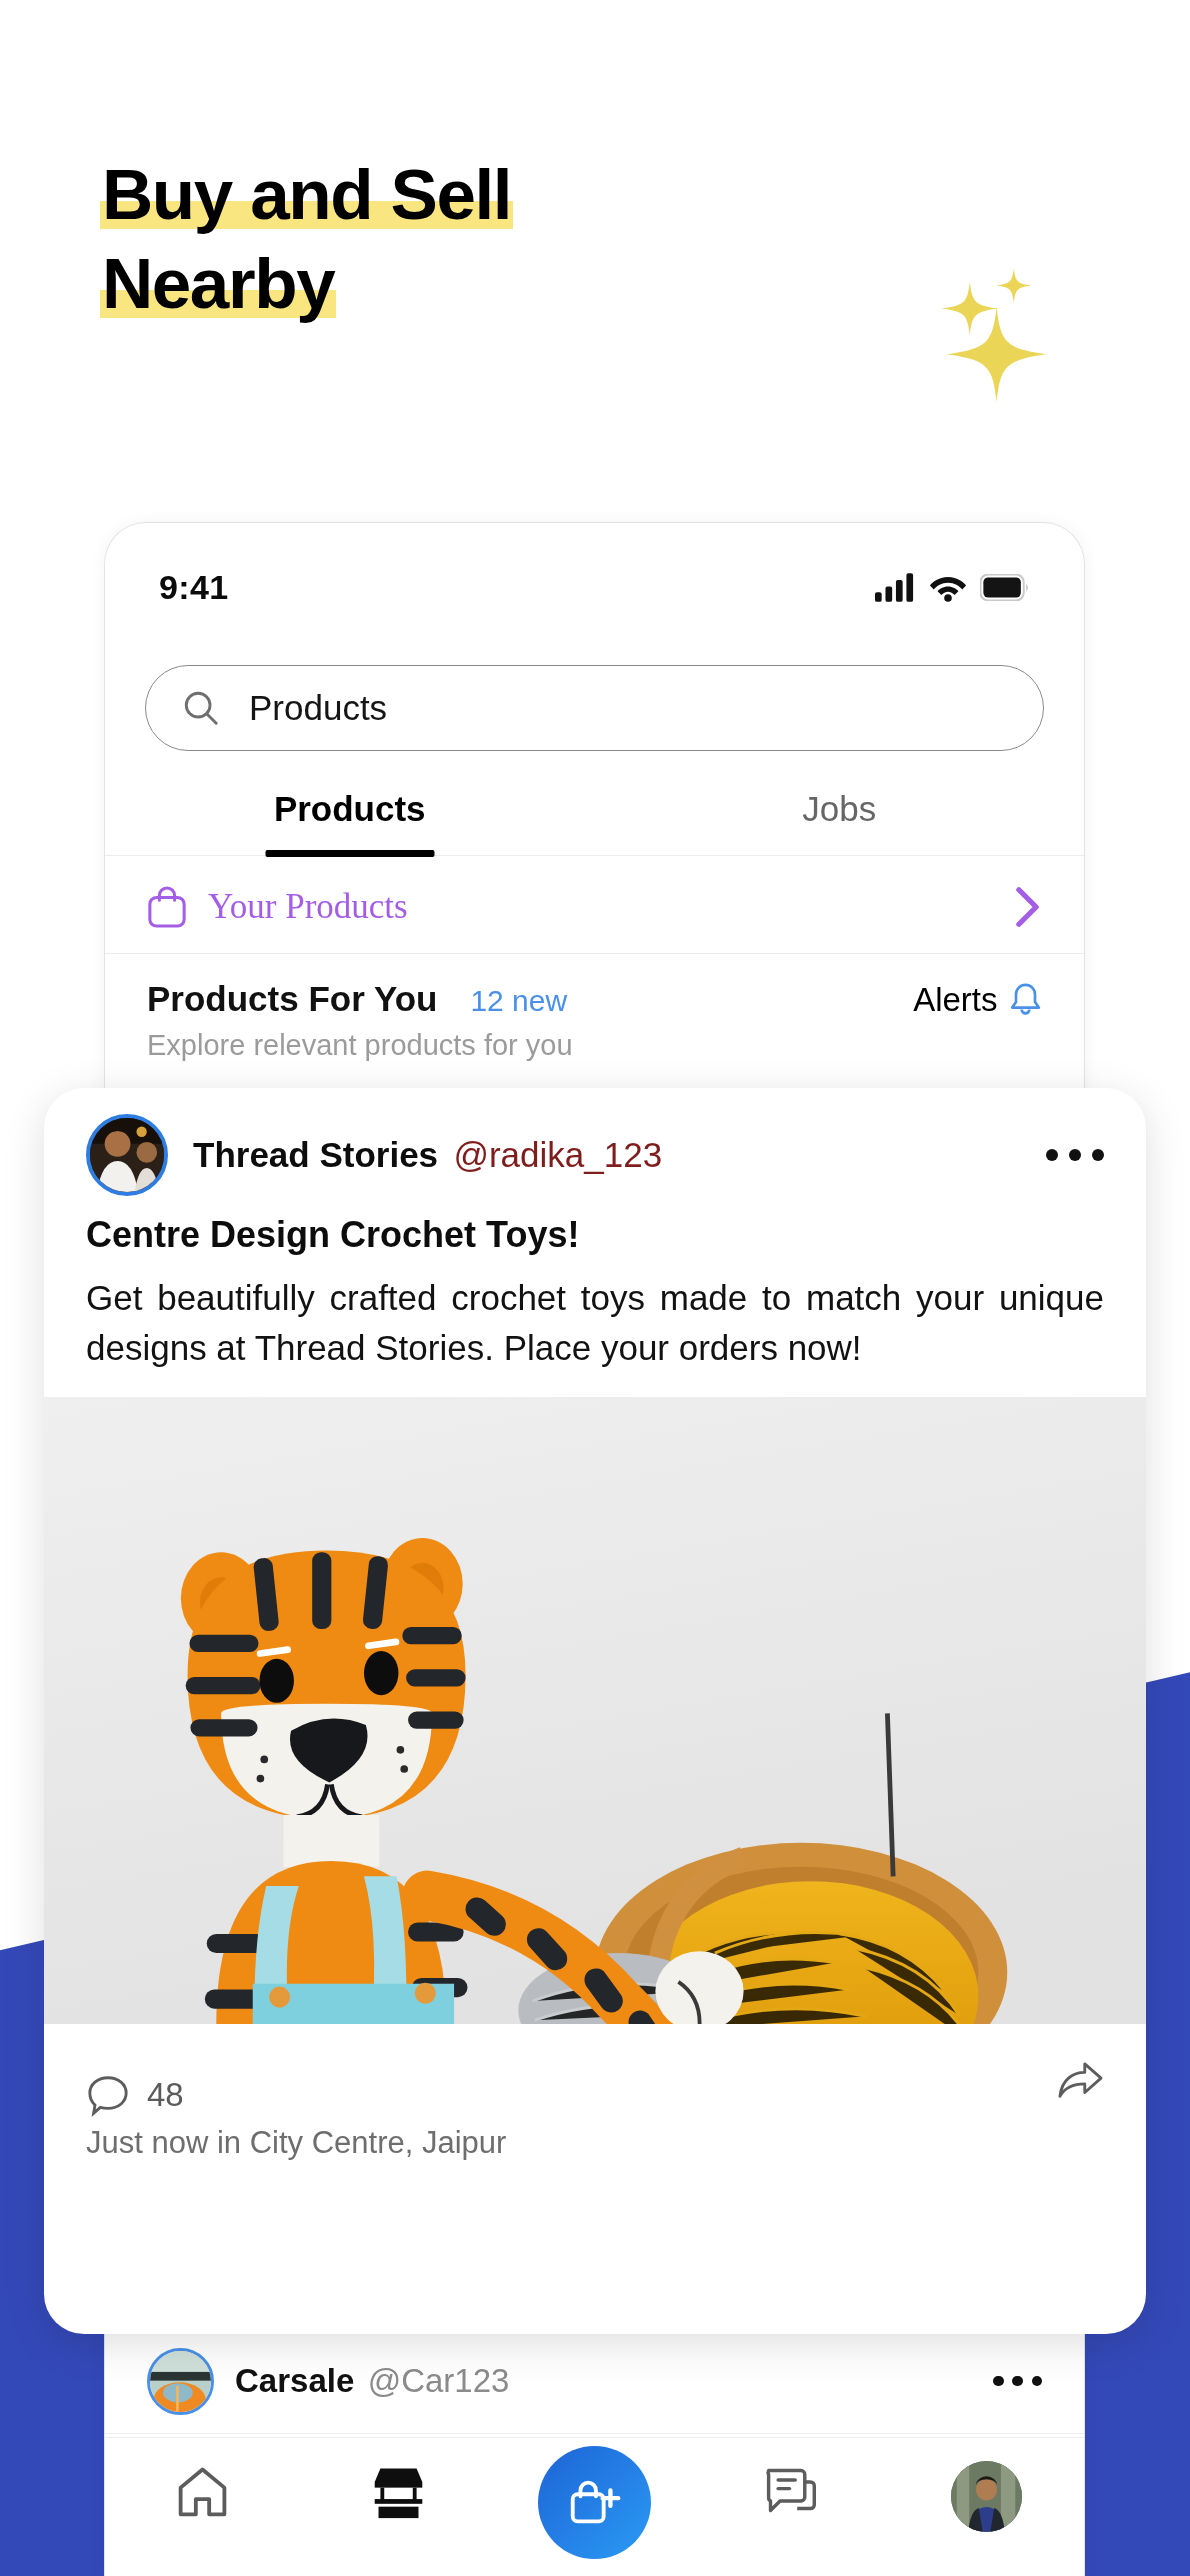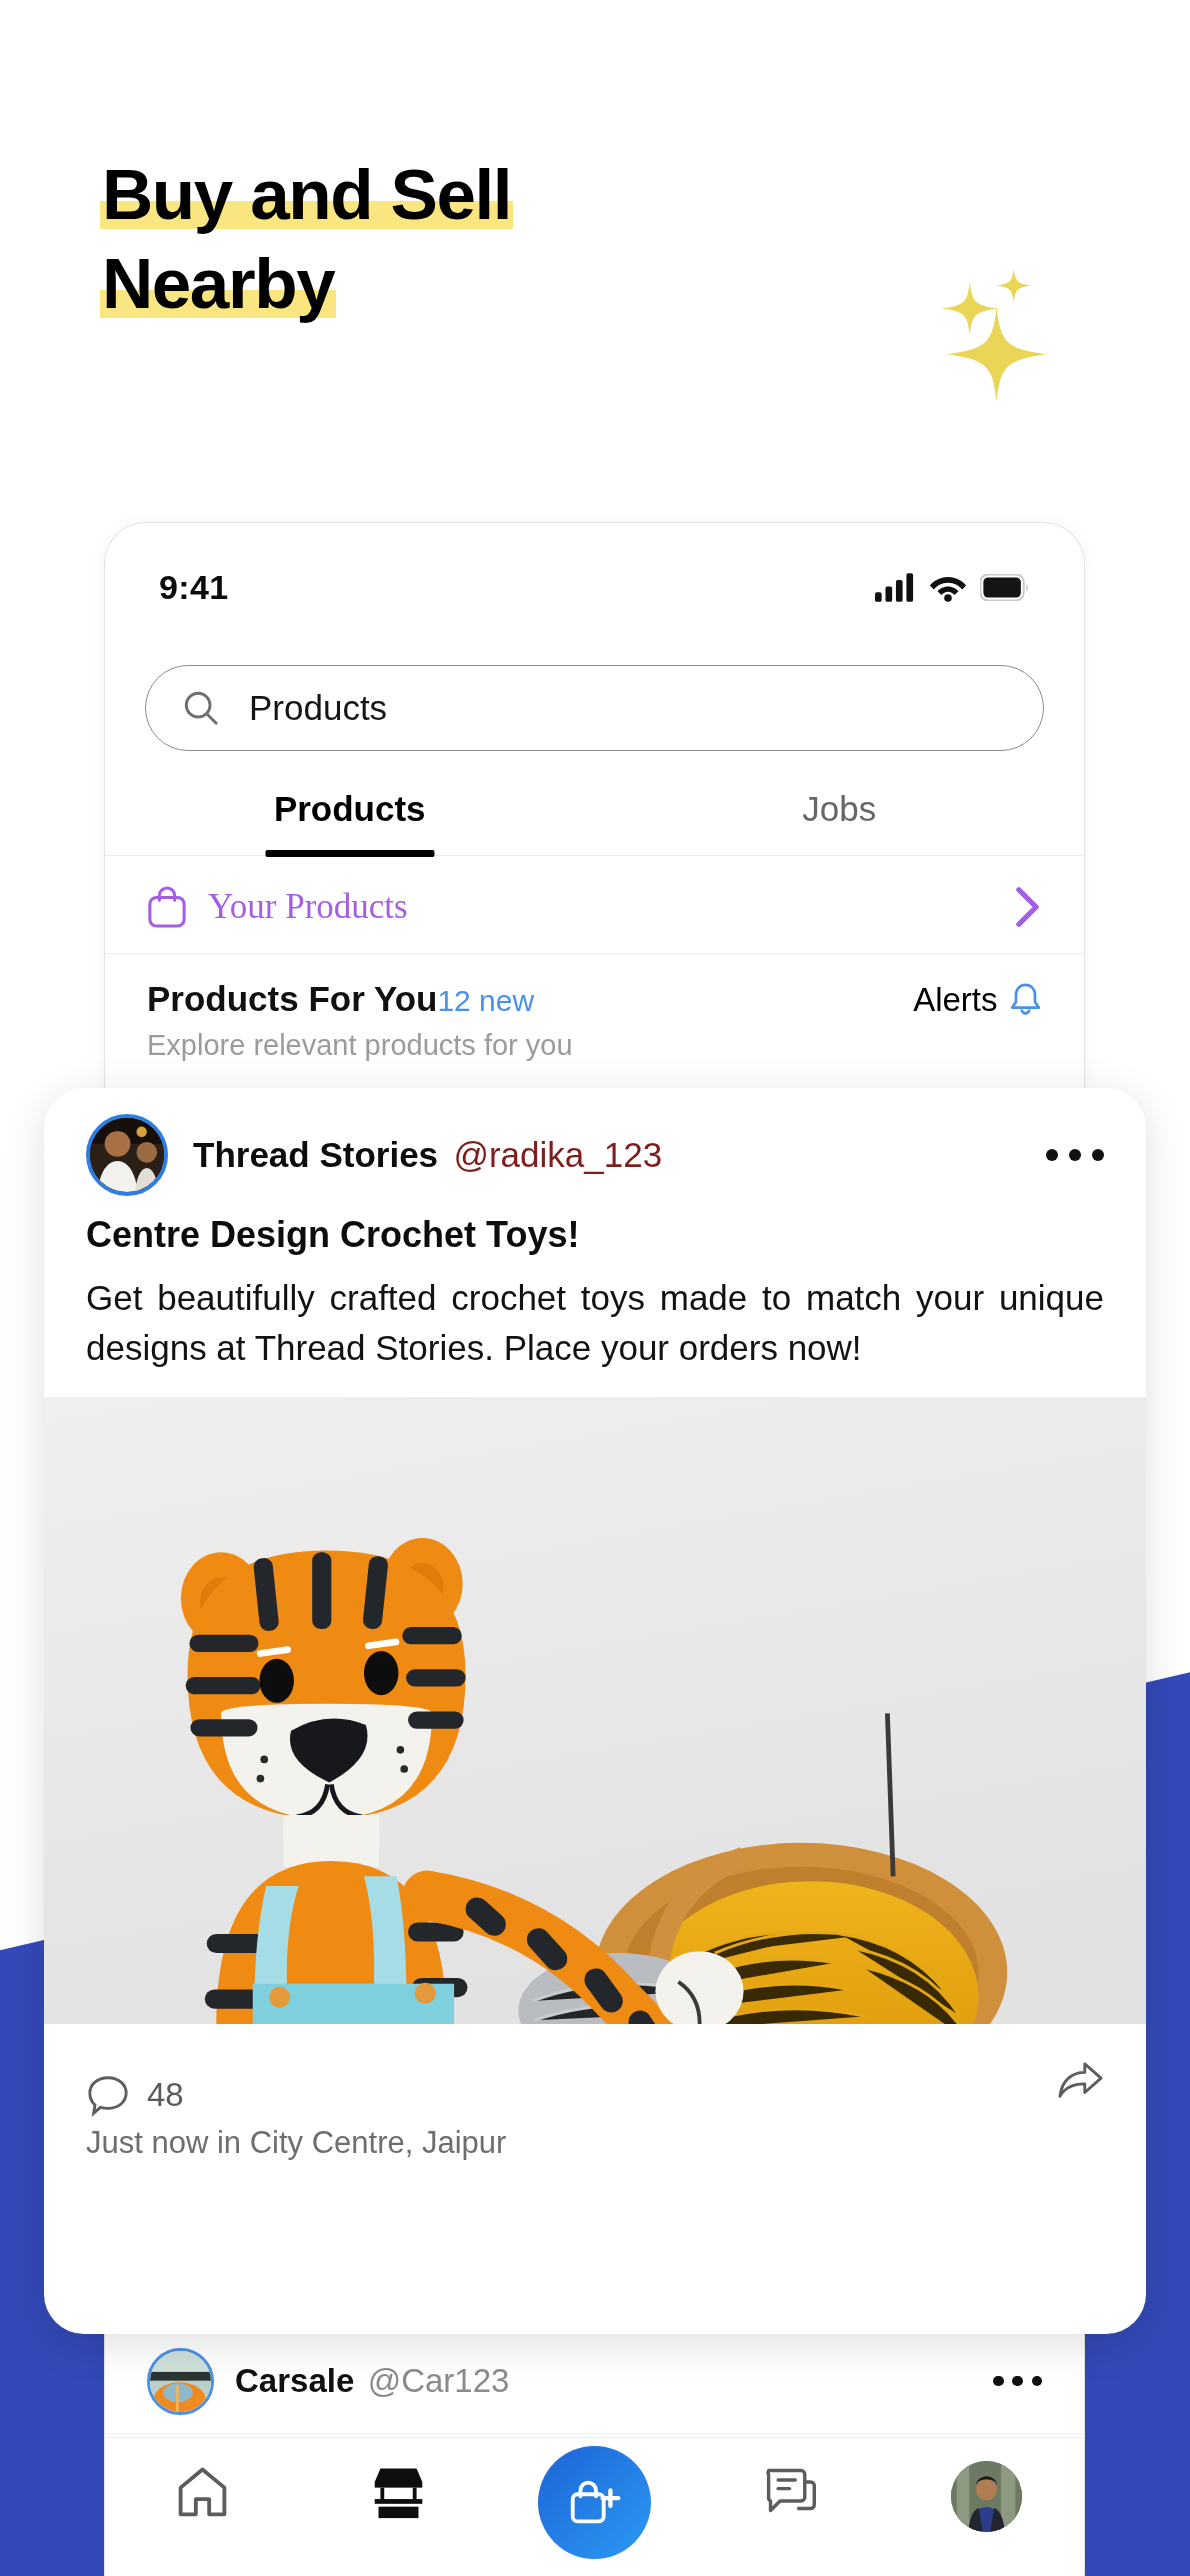--- a/index.html
+++ b/index.html
@@ -127,21 +127,21 @@
   }
   .chev { margin-left:auto; }
 
   
   .pfy {
     position:absolute; left:0; top:431px; width:100%;
     padding:25px 42px 0 42px;
   }
   .pfy-row1 { display:flex; align-items:baseline; }
   .pfy-title { font-size:35px; font-weight:bold; color:#111; }
-  .pfy-new { font-size:30px; color:#4a90e8; margin-left:0; }
+  .pfy-new { font-size:30px; color:#4a90e8; margin-left:33px; }
   .pfy-alerts {
     margin-left:auto; display:flex; align-items:center; gap:11.5px;
     font-size:33px; color:#000000;
   }
   .pfy-sub { font-size:29px; color:#9b9b9b; margin-top:9.6px; }
 
   
   .post2 {
     position:absolute; left:0; top:1806px; width:100%;
     height:105px;

